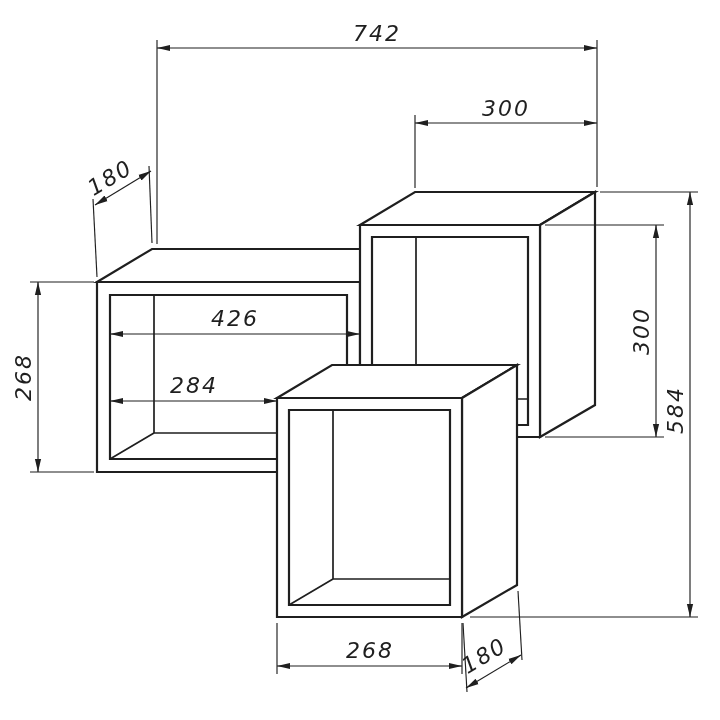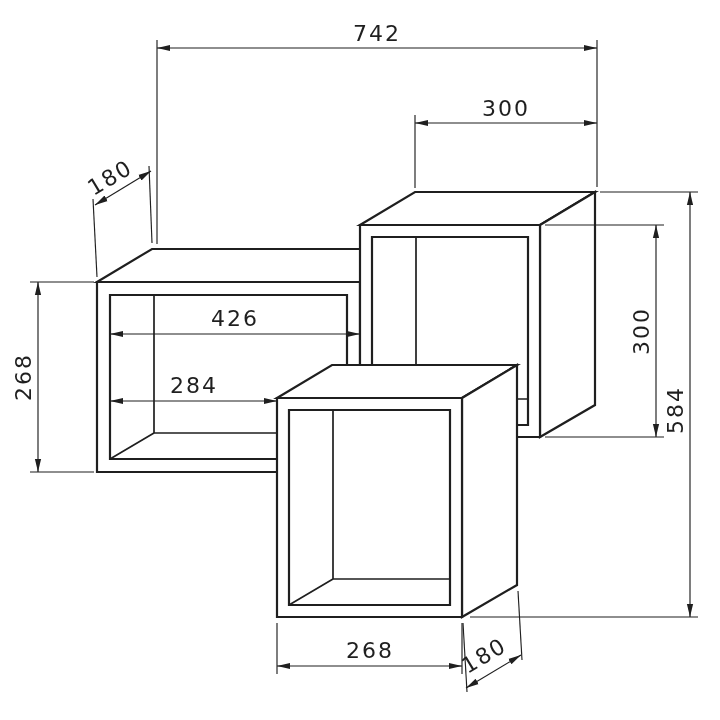--- a/index.html
+++ b/index.html
@@ -1,17 +1,17 @@
 <!DOCTYPE html>
 <html><head>
 <meta charset="utf-8">
 <title>Diagram</title>
 <style>
   html,body{margin:0;padding:0;background:#ffffff;}
-  .canvas{position:relative;width:720px;height:720px;background:#ffffff;overflow:hidden;}
+  .canvas{position:relative;width:720px;height:720px;background:#ffffff;overflow:hidden;font-style:italic;}
   svg{display:block;}
   .face{fill:#ffffff;stroke:#1f1f1f;stroke-width:2.2;stroke-linejoin:miter;}
   .inner{fill:none;stroke:#1f1f1f;stroke-width:1.7;}
   .dim{stroke:#1f1f1f;stroke-width:1.15;fill:none;}
   .dimtxt{font-family:"DejaVu Sans",sans-serif;font-size:22px;fill:#1f1f1f;letter-spacing:2px;text-anchor:middle;}
 </style>
 </head>
 <body>
 
 <div class="canvas">

